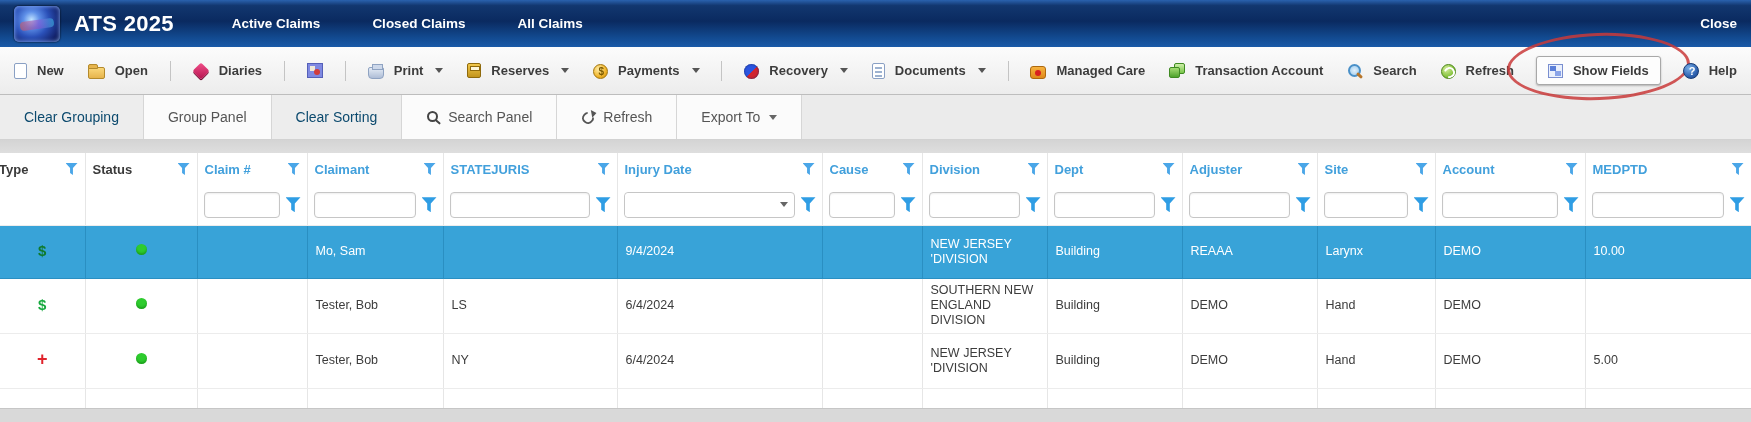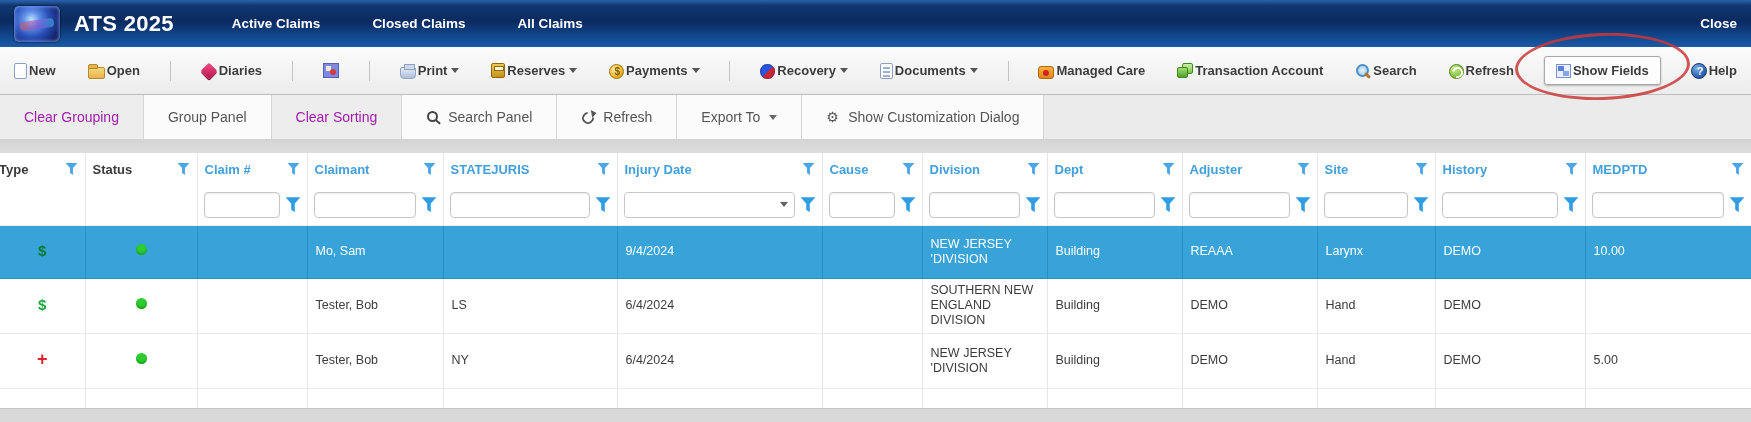--- a/index.html
+++ b/index.html
@@ -24,21 +24,21 @@
   .nav{display:flex;gap:52px;}
   .navitem{font-size:13.5px;font-weight:bold;color:#fff;text-decoration:none;cursor:pointer;}
   .close{margin-left:auto;font-size:13.5px;font-weight:bold;color:#fff;text-decoration:none;cursor:pointer;}
 
   
   .toolbar{
     height:48px;display:flex;align-items:center;justify-content:space-between;
     padding:0 12px;background:linear-gradient(#fcfcfc,#ececec);
     border-bottom:1px solid #bdbdbd;
   }
-  .tbtn{display:flex;align-items:center;gap:2px;background:none;border:none;
+  .tbtn{display:flex;align-items:center;gap:10px;background:none;border:none;
     font-family:inherit;font-size:13px;font-weight:600;color:#3c3c3c;cursor:pointer;white-space:nowrap;padding:4px 2px;}
   .tsep{width:1px;height:20px;background:#c4c4c4;flex:none;}
   .caret{width:0;height:0;border-left:4px solid transparent;border-right:4px solid transparent;
     border-top:5px solid #555;margin-left:2px;flex:none;}
   .raised{background:#fdfdfd;border:1px solid #a8a8a8;border-radius:3px;padding:6px 11px;
     box-shadow:0 1px 2px rgba(0,0,0,.25);position:relative;}
   .red-ellipse{position:absolute;left:-30px;right:-30px;top:-24px;bottom:-16px;
     border:3px solid rgba(201,57,57,.85);border-radius:50%;transform:rotate(-2deg);pointer-events:none;}
 
   
@@ -83,21 +83,21 @@
   .ic-fields::after{right:1px;bottom:1px;width:6px;height:5px;background:#8aa4e8;}
   .ic-help{width:16px;height:16px;border-radius:50%;border:1px solid #163a74;
     background:radial-gradient(circle at 35% 30%,#7ab0e8,#2f62b0 62%,#1a4084);}
   .ic-help::before{content:"?";color:#fff;font:bold 11px/15px "Liberation Sans",sans-serif;left:5px;}
 
   
   .toolbar2{height:45px;background:#ebebeb;display:flex;align-items:stretch;
     border-bottom:1px solid #d2d2d2;}
   .gbtn{display:flex;align-items:center;gap:7px;padding:0 24px;background:#fbfbfb;
     border:none;border-right:1px solid #d6d6d6;font-family:inherit;font-size:14px;color:#555;cursor:pointer;white-space:nowrap;}
-  .gbtn.disabled{background:#ededed;color:#a21caf;cursor:default;}
+  .gbtn.disabled{background:#ededed;color:#0c4a6e;cursor:default;}
   .gbtn .caret{border-top-color:#666;}
   .ic2{width:15px;height:15px;display:inline-block;position:relative;flex:none;}
   .ic2::before,.ic2::after{content:"";position:absolute;}
   .ic2-mag::before{width:7px;height:7px;border:2px solid #444;border-radius:50%;left:1px;top:1px;}
   .ic2-mag::after{width:6px;height:2px;background:#444;border-radius:2px;transform:rotate(42deg);left:9px;top:11px;}
   .ic2-ref::before{width:8px;height:8px;border:2px solid #555;border-top-color:transparent;border-radius:50%;left:1px;top:2px;transform:rotate(40deg);}
   .ic2-ref::after{left:9px;top:1px;border-left:4px solid transparent;border-right:4px solid transparent;border-bottom:5px solid #555;transform:rotate(80deg);}
   .ic2-gear::before{content:"⚙";font:14px/15px "DejaVu Sans",sans-serif;color:#555;left:0;top:0;}
 
   .grid-strip{height:13px;background:linear-gradient(#d4d4d4,#dedede);}
@@ -236,24 +236,20 @@
       <span>Search Panel</span>
     </button>
     <button class="gbtn">
       <span class="ic2 ic2-ref"></span>
       <span>Refresh</span>
     </button>
     <button class="gbtn">
       <span>Export To</span>
       <span class="caret"></span>
     </button>
-    <button class="gbtn">
-      <span class="ic2 ic2-gear"></span>
-      <span>Show Customization Dialog</span>
-    </button>
   </div>
 
   <div class="grid-strip"></div>
 
   <table class="grid">
     <colgroup>
       <col style="width:85px">
         <col style="width:112px">
         <col style="width:110px">
       <col style="width:136px">
@@ -330,21 +326,21 @@
             </div>
           </th>
         <th>
             <div class="hflex">
               <span class="hlabel">Site</span>
               <span class="funnel"></span>
             </div>
           </th>
         <th>
             <div class="hflex">
-              <span class="hlabel">History</span>
+              <span class="hlabel">Account</span>
               <span class="funnel"></span>
             </div>
           </th>
         <th>
             <div class="hflex">
               <span class="hlabel">MEDPTD</span>
               <span class="funnel"></span>
             </div>
           </th>
       </tr>

